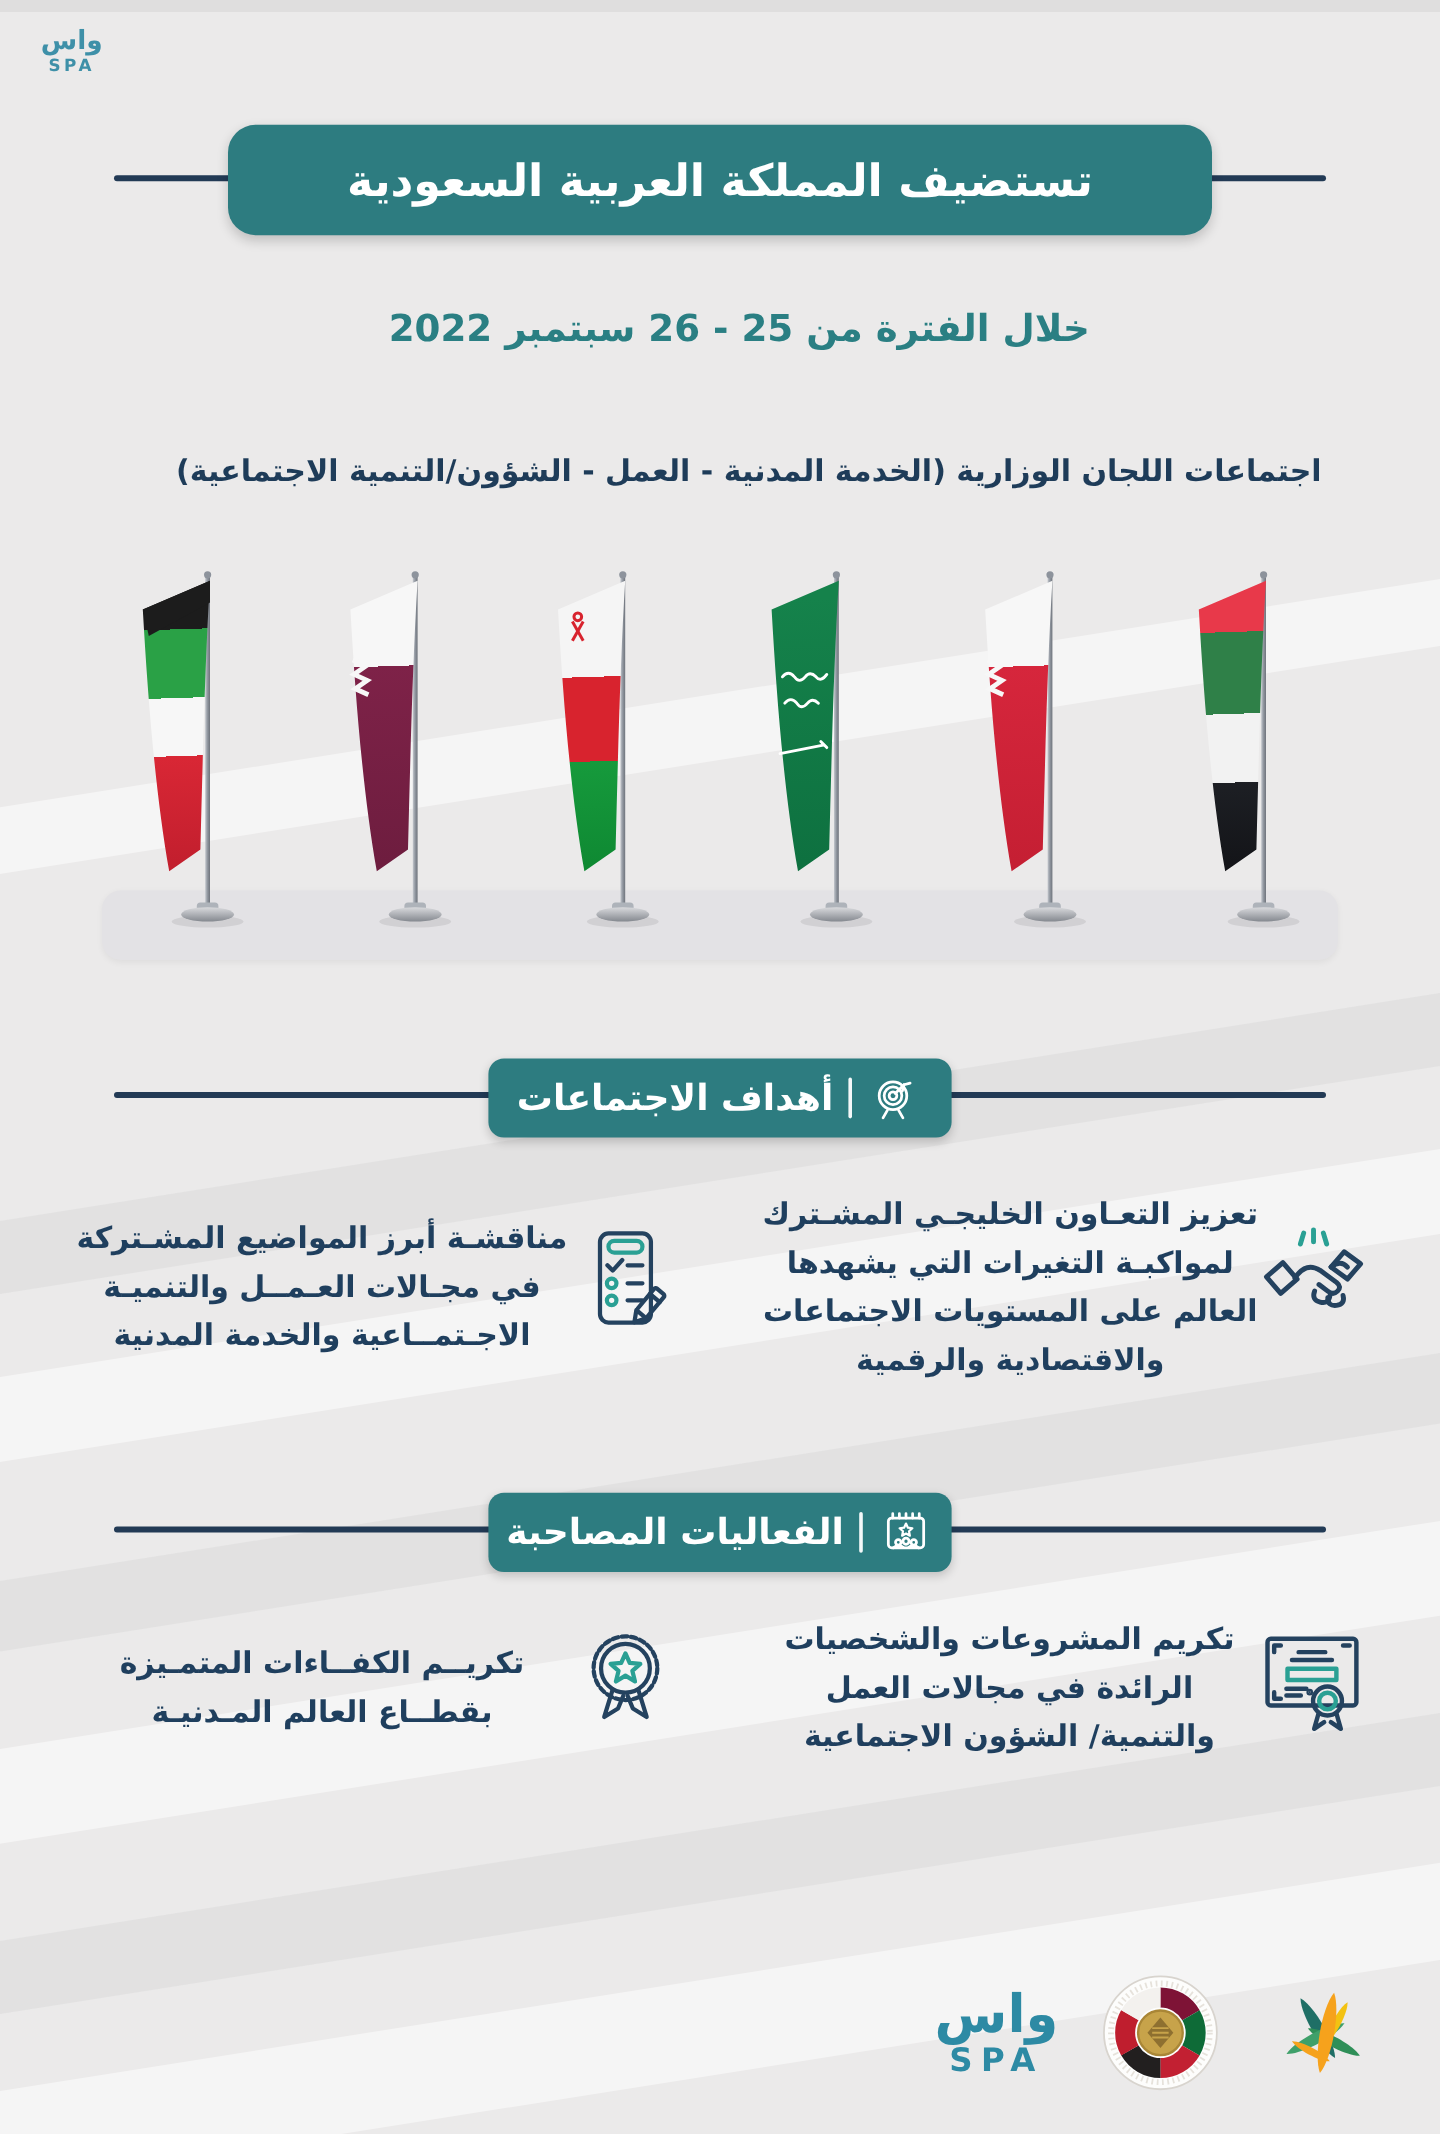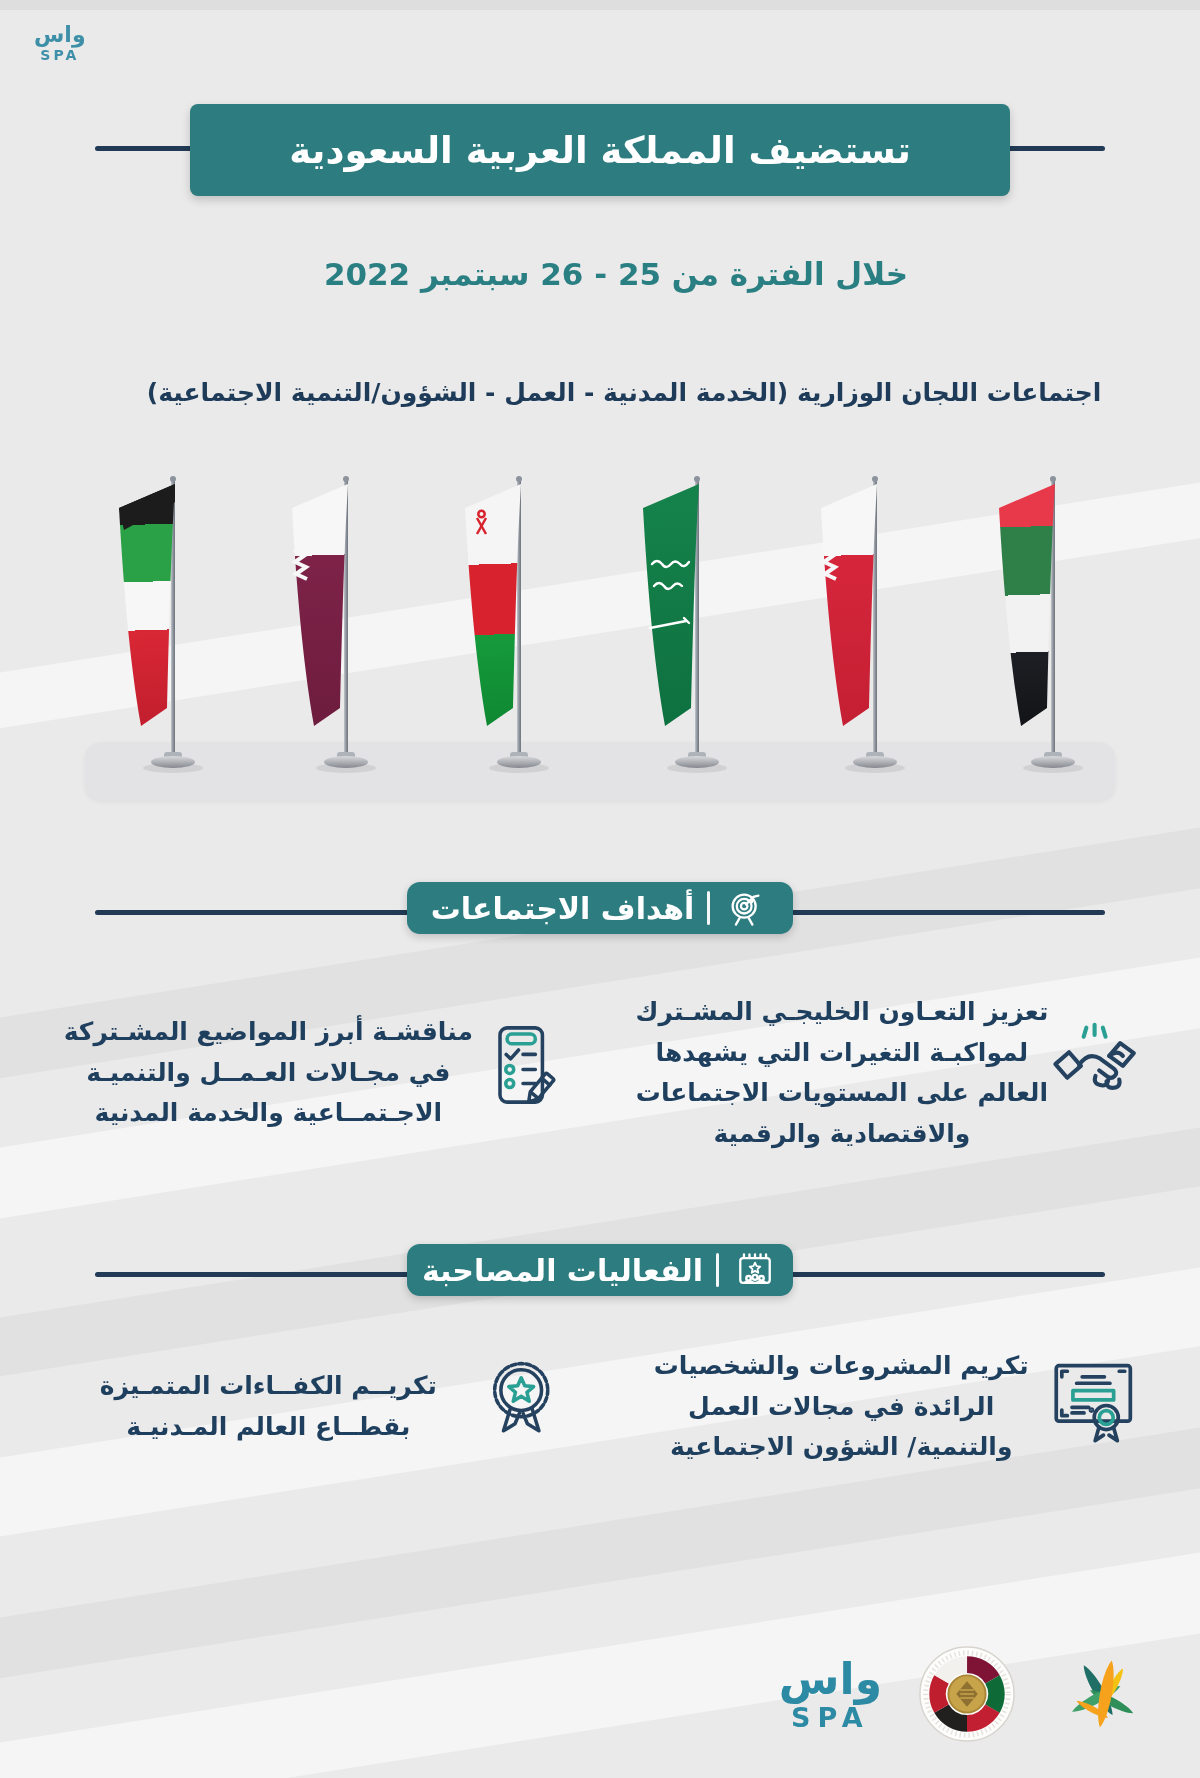--- a/index.html
+++ b/index.html
@@ -7,31 +7,31 @@
         font-family:"DejaVu Sans",sans-serif;}
   .swoosh{position:absolute;left:-200px;width:1700px;background:rgba(255,255,255,.5);transform:rotate(-9deg);z-index:0;}
   .sw-dark{background:rgba(210,208,210,.35);}
   .z{position:absolute;z-index:2;}
   
   .wm{top:14px;left:34px;text-align:center;color:#3e90a8;line-height:1;}
   .wm .l1{font-size:22px;font-weight:bold;}
   .wm .l2{font-size:14px;font-weight:bold;letter-spacing:3px;margin-top:2px;}
   
   .head-rule{position:absolute;left:95px;width:1010px;height:5px;background:#223a55;border-radius:3px;z-index:1;}
-  .banner{top:94px;left:190px;width:820px;height:92px;background:#2d7c80;border-radius:8px;
+  .banner{top:94px;left:190px;width:820px;height:92px;background:#2d7c80;border-radius:23px;
           box-shadow:0 4px 10px rgba(0,0,0,.18);display:flex;align-items:center;justify-content:center;}
   .banner div{color:#fff;font-size:37px;font-weight:bold;}
   .intro{width:100%;text-align:center;font-weight:bold;}
   .teal-txt{color:#2a7f83;padding-left:16px;}
   .navy-txt{color:#1e3c59;}
   
   .platform{top:732px;left:85px;width:1030px;height:58px;background:#e3e2e5;border-radius:16px;
             box-shadow:0 2px 5px rgba(0,0,0,.05);}
   
-  .sec-box{left:407px;width:386px;height:52px;background:#2d7c80;border-radius:13px;
+  .sec-box{left:407px;width:386px;height:66px;background:#2d7c80;border-radius:13px;
            box-shadow:0 3px 8px rgba(0,0,0,.18);display:flex;align-items:center;justify-content:center;
            gap:13px;direction:rtl;}
   .sec-box .lbl{color:#fff;font-size:30px;font-weight:bold;}
   .sec-box .bar{width:3px;height:34px;background:#fff;opacity:.95;border-radius:2px;}
   
   .row{left:60px;width:1080px;display:flex;direction:rtl;justify-content:space-between;}
   .item{width:505px;display:flex;flex-direction:row;align-items:center;text-align:center;}
   .item .txt{margin-top:16px;font-size:25px;font-weight:bold;color:#1f3f5e;line-height:1.62;width:490px;direction:rtl;}
   
   .logos{position:absolute;right:48px;bottom:45px;display:flex;align-items:center;gap:36px;z-index:2;direction:ltr;}

